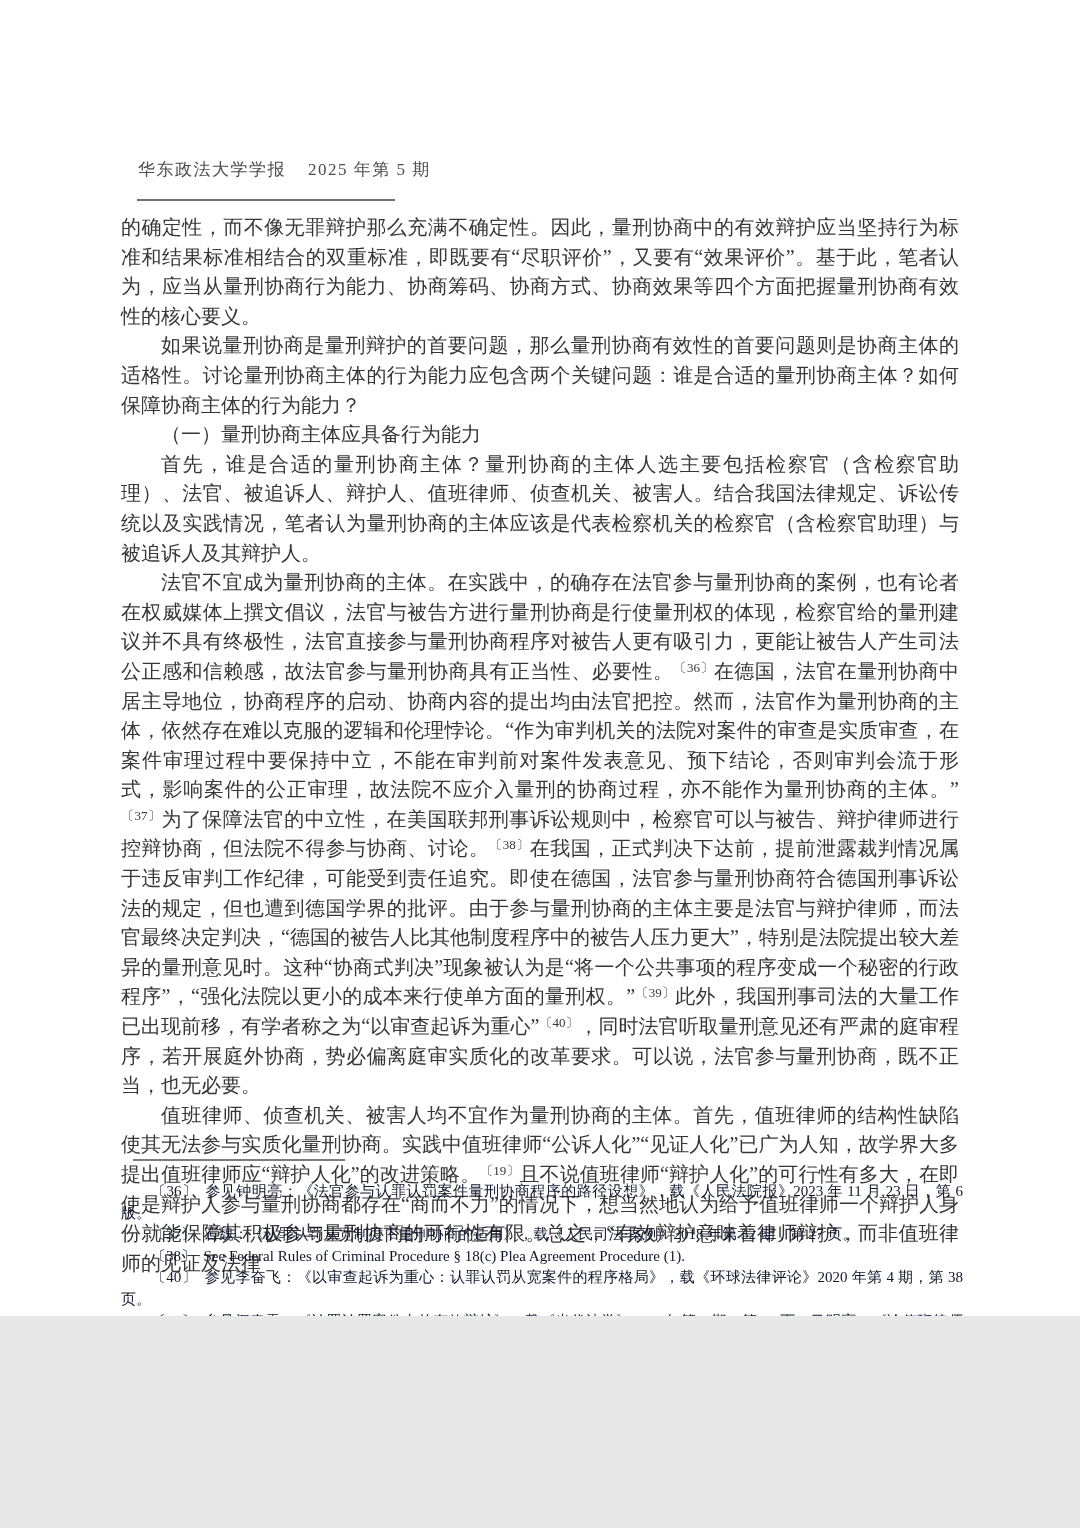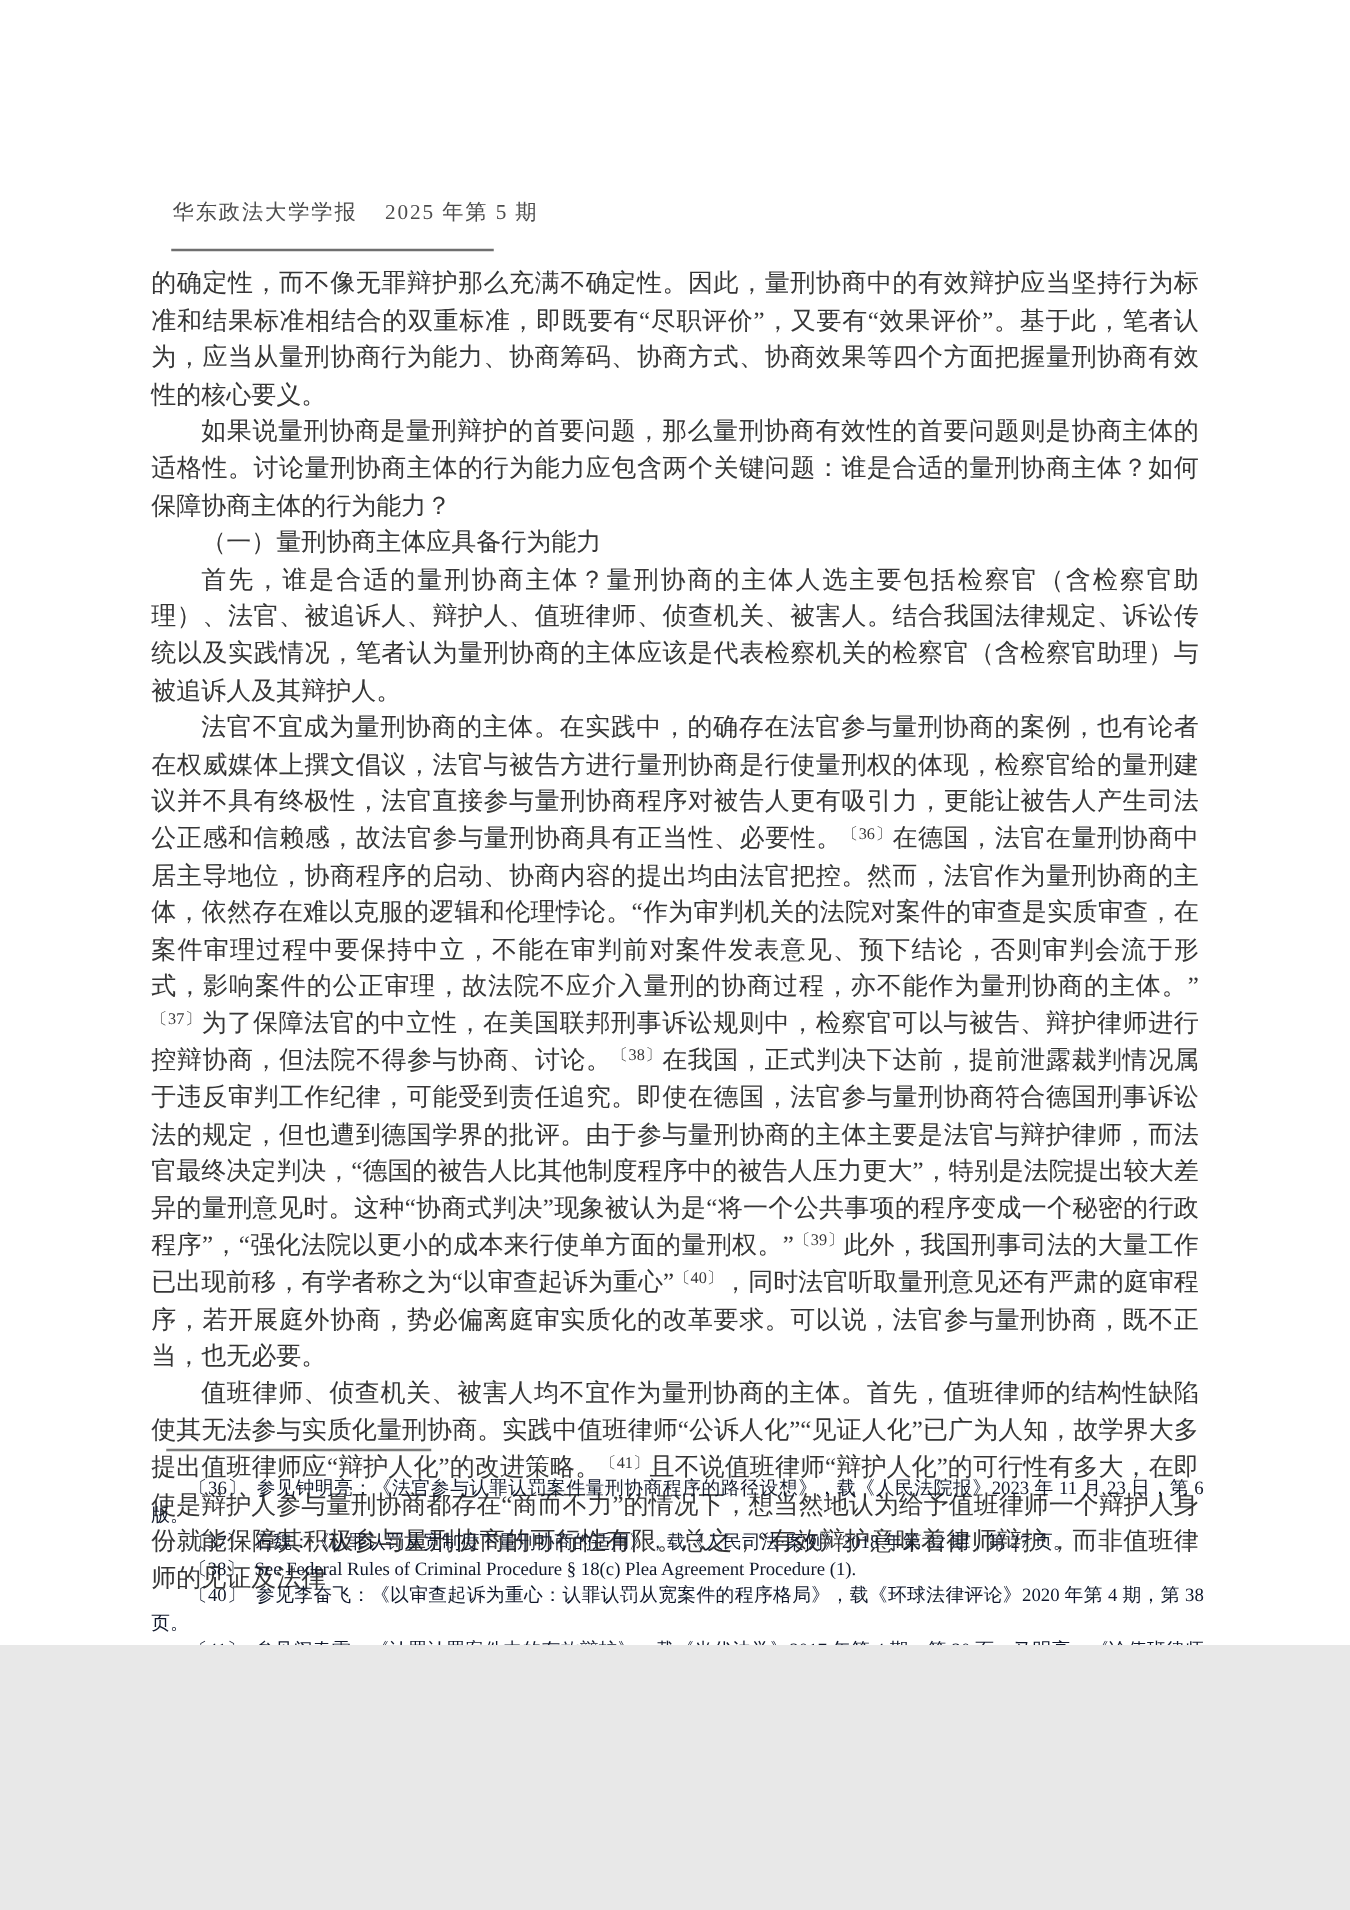--- a/index.html
+++ b/index.html
@@ -85,21 +85,21 @@
     <span>华东政法大学学报</span><span class="hdr-gap"></span><span>2025 年第 5 期</span>
   </div>
   <div class="header-rule"></div>
 
   <div class="article" id="article">
       <p class="">的确定性，而不像无罪辩护那么充满不确定性。因此，量刑协商中的有效辩护应当坚持行为标准和结果标准相结合的双重标准，即既要有“尽职评价”，又要有“效果评价”。基于此，笔者认为，应当从量刑协商行为能力、协商筹码、协商方式、协商效果等四个方面把握量刑协商有效性的核心要义。</p>
       <p class="indent">如果说量刑协商是量刑辩护的首要问题，那么量刑协商有效性的首要问题则是协商主体的适格性。讨论量刑协商主体的行为能力应包含两个关键问题：谁是合适的量刑协商主体？如何保障协商主体的行为能力？</p>
       <p class="indent">（一）量刑协商主体应具备行为能力</p>
       <p class="indent">首先，谁是合适的量刑协商主体？量刑协商的主体人选主要包括检察官（含检察官助理）、法官、被追诉人、辩护人、值班律师、侦查机关、被害人。结合我国法律规定、诉讼传统以及实践情况，笔者认为量刑协商的主体应该是代表检察机关的检察官（含检察官助理）与被追诉人及其辩护人。</p>
       <p class="indent">法官不宜成为量刑协商的主体。在实践中，的确存在法官参与量刑协商的案例，也有论者在权威媒体上撰文倡议，法官与被告方进行量刑协商是行使量刑权的体现，检察官给的量刑建议并不具有终极性，法官直接参与量刑协商程序对被告人更有吸引力，更能让被告人产生司法公正感和信赖感，故法官参与量刑协商具有正当性、必要性。<sup>〔36〕</sup>在德国，法官在量刑协商中居主导地位，协商程序的启动、协商内容的提出均由法官把控。然而，法官作为量刑协商的主体，依然存在难以克服的逻辑和伦理悖论。“作为审判机关的法院对案件的审查是实质审查，在案件审理过程中要保持中立，不能在审判前对案件发表意见、预下结论，否则审判会流于形式，影响案件的公正审理，故法院不应介入量刑的协商过程，亦不能作为量刑协商的主体。”<sup>〔37〕</sup>为了保障法官的中立性，在美国联邦刑事诉讼规则中，检察官可以与被告、辩护律师进行控辩协商，但法院不得参与协商、讨论。<sup>〔38〕</sup>在我国，正式判决下达前，提前泄露裁判情况属于违反审判工作纪律，可能受到责任追究。即使在德国，法官参与量刑协商符合德国刑事诉讼法的规定，但也遭到德国学界的批评。由于参与量刑协商的主体主要是法官与辩护律师，而法官最终决定判决，“德国的被告人比其他制度程序中的被告人压力更大”，特别是法院提出较大差异的量刑意见时。这种“协商式判决”现象被认为是“将一个公共事项的程序变成一个秘密的行政程序”，“强化法院以更小的成本来行使单方面的量刑权。”<sup>〔39〕</sup>此外，我国刑事司法的大量工作已出现前移，有学者称之为“以审查起诉为重心”<sup>〔40〕</sup>，同时法官听取量刑意见还有严肃的庭审程序，若开展庭外协商，势必偏离庭审实质化的改革要求。可以说，法官参与量刑协商，既不正当，也无必要。</p>
-      <p class="indent">值班律师、侦查机关、被害人均不宜作为量刑协商的主体。首先，值班律师的结构性缺陷使其无法参与实质化量刑协商。实践中值班律师“公诉人化”“见证人化”已广为人知，故学界大多提出值班律师应“辩护人化”的改进策略。<sup>〔41〕</sup>且不说值班律师“辩护人化”的可行性有多大，在即使是辩护人参与量刑协商都存在“商而不力”的情况下，想当然地认为给予值班律师一个辩护人身份就能保障其积极参与量刑协商的可行性有限。总之，“有效辩护意味着律师辩护，而非值班律师的见证及法律</p>
+      <p class="indent">值班律师、侦查机关、被害人均不宜作为量刑协商的主体。首先，值班律师的结构性缺陷使其无法参与实质化量刑协商。实践中值班律师“公诉人化”“见证人化”已广为人知，故学界大多提出值班律师应“辩护人化”的改进策略。<sup>〔19〕</sup>且不说值班律师“辩护人化”的可行性有多大，在即使是辩护人参与量刑协商都存在“商而不力”的情况下，想当然地认为给予值班律师一个辩护人身份就能保障其积极参与量刑协商的可行性有限。总之，“有效辩护意味着律师辩护，而非值班律师的见证及法律</p>
     </div>
 
   <div class="footnote-sep"></div>
 
   <div class="footnotes" id="footnotes">
       <p>〔36〕 参见钟明亮：《法官参与认罪认罚案件量刑协商程序的路径设想》，载《人民法院报》2023 年 11 月 23 日，第 6 版。</p>
       <p>〔37〕 石魏：《认罪认罚从宽制度下量刑协商的适用》，载《人民司法·案例》2018 年第 32 期，第 27 页。</p>
       <p>〔38〕 See Federal Rules of Criminal Procedure § 18(c) Plea Agreement Procedure (1).</p>
       <p>〔40〕 参见李奋飞：《以审查起诉为重心：认罪认罚从宽案件的程序格局》，载《环球法律评论》2020 年第 4 期，第 38 页。</p>
       <p>〔41〕 参见闵春雷：《认罪认罚案件中的有效辩护》，载《当代法学》2017 年第 4 期，第 30 页；马明亮：《论值班律师的勤勉尽责义务》，载《华东政法大学学报》2020 年第 3 期，第 40 页。</p>

